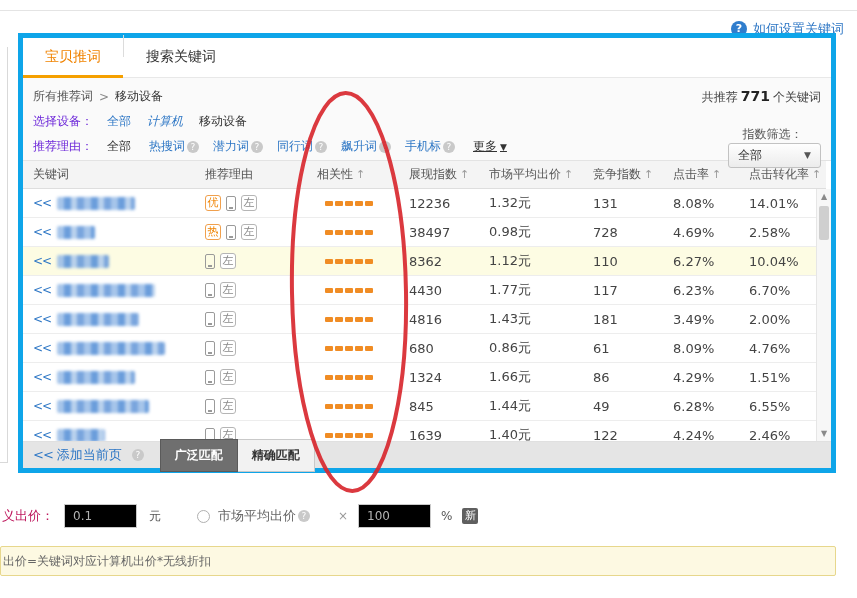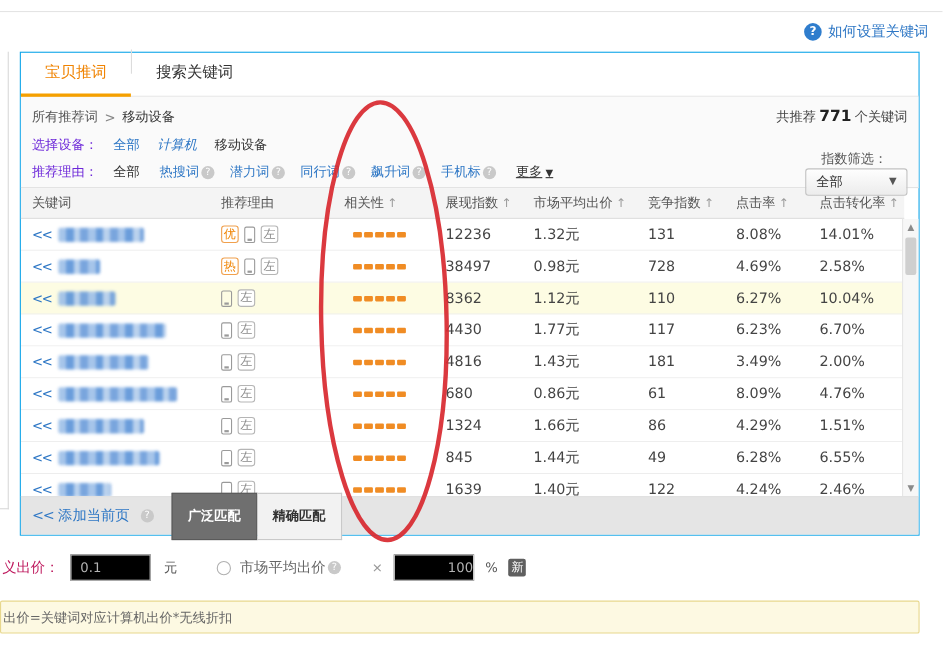--- a/index.html
+++ b/index.html
@@ -10,22 +10,22 @@
   }
   .hairline-top { position:absolute; left:0; top:10px; width:857px; height:1px; background:#e4e4e4; }
   .left-edge { position:absolute; left:7px; top:47px; width:1px; height:416px; background:#d9d9d9; }
   .left-edge-tick { position:absolute; left:0; top:462px; width:8px; height:1px; background:#d9d9d9; }
 
   .helpbar { position:absolute; top:20px; right:13px; display:flex; align-items:center; gap:6px;
     color:#2e77c5; font-size:13px; cursor:pointer; }
   .help-q { width:16px; height:16px; border-radius:50%; background:#2f7dcd; color:#fff;
     font-size:11px; font-weight:bold; line-height:16px; text-align:center; }
 
-  .panel { position:absolute; left:18px; top:47px; width:818px; height:440px;
-    border:1px solid #0ea5e9; background:#fff; }
+  .panel { position:absolute; left:18px; top:33px; width:818px; height:440px;
+    border:5px solid #0ea5e9; background:#fff; }
 
   
   .tabbar { position:relative; height:40px; border-bottom:1px solid #e8e8e8; }
   .tab { display:inline-block; height:40px; line-height:37px; padding:0 22px; font-size:14px;
     color:#333; border-bottom:3px solid transparent; cursor:pointer; vertical-align:top; }
   .tab.active { color:#f08300; border-bottom-color:#f5a000; }
   .tabsep { display:inline-block; width:1px; height:22px; background:#dcdcdc; vertical-align:middle; margin-top:-3px; }
   .searchwrap { position:absolute; left:197px; top:5px; right:8px; height:30px;
     border:2px solid #3d3d3d; display:flex; background:#fff; }
   .searchwrap input { flex:1; border:none; outline:none; padding:0 8px; font-size:13px; color:#444;
@@ -91,35 +91,35 @@
   .vthumb { position:absolute; top:17px; left:2px; width:10px; height:34px; background:#cfcfcf;
     border-radius:2px; cursor:grab; }
 
   
   .tfoot { position:absolute; left:0; right:0; top:403px; bottom:0; border-top:1px solid #e0e0e0;
     display:flex; align-items:center; padding-left:10px; background:#e5e5e5; }
   .addpage { color:#2e77c5; font-size:13px; cursor:pointer; }
   .addpage .add-mark { font-size:13px; margin-right:4px; }
   .tfoot .qmark { margin:0 0 0 10px; }
   .matchgroup { display:flex; margin-left:16px; }
-  .btn { height:43px; padding:0 14px; font-size:12px; font-weight:bold; line-height:24px; cursor:pointer; }
+  .btn { height:33px; padding:0 14px; font-size:12px; font-weight:bold; line-height:24px; cursor:pointer; }
   .btn-dark { background:#6f6f6f; color:#fff; border:1px solid #5a5a5a; }
   .btn-light { background:#f2f2f2; color:#333; border:1px solid #c9c9c9; border-left:none; }
 
   
   .bidrow { position:absolute; left:0; top:502px; height:28px; display:flex; align-items:center; }
   .bidlabel { color:#be185d; font-size:13px; margin-left:2px; }
   .bidinput { width:73px; height:24px; border:1px solid #c9c9c9; background:#000000; color:#b3b3b3;
     font-size:12px; padding-left:8px; margin-left:10px; font-family:inherit; }
   .unit { color:#555; margin-left:12px; }
   .radio { width:13px; height:13px; border:1px solid #b0b0b0; border-radius:50%; background:#fff;
     margin-left:36px; cursor:pointer; }
   .radiolabel { color:#666; margin-left:8px; font-size:13px; }
   .times { color:#999; margin-left:14px; }
-  .bidinput2 { margin-left:10px;text-align:right; }
+  .bidinput2 { margin-left:10px; }
   .pct { color:#555; margin-left:10px; }
   .newbadge { width:16px; height:16px; background:#5f5f5f; color:#fff; font-size:11px; line-height:16px;
     text-align:center; border-radius:2px; margin-left:10px; }
 
   .notice { position:absolute; left:0; top:546px; width:836px; height:30px; border:1px solid #e7d78c;
     background:#fdf9e2; border-radius:2px; line-height:28px; padding-left:2px; color:#666; }
 
   .annotation { position:absolute; left:0; top:0; width:857px; height:598px; pointer-events:none; z-index:50; }
 </style>
 </head>

